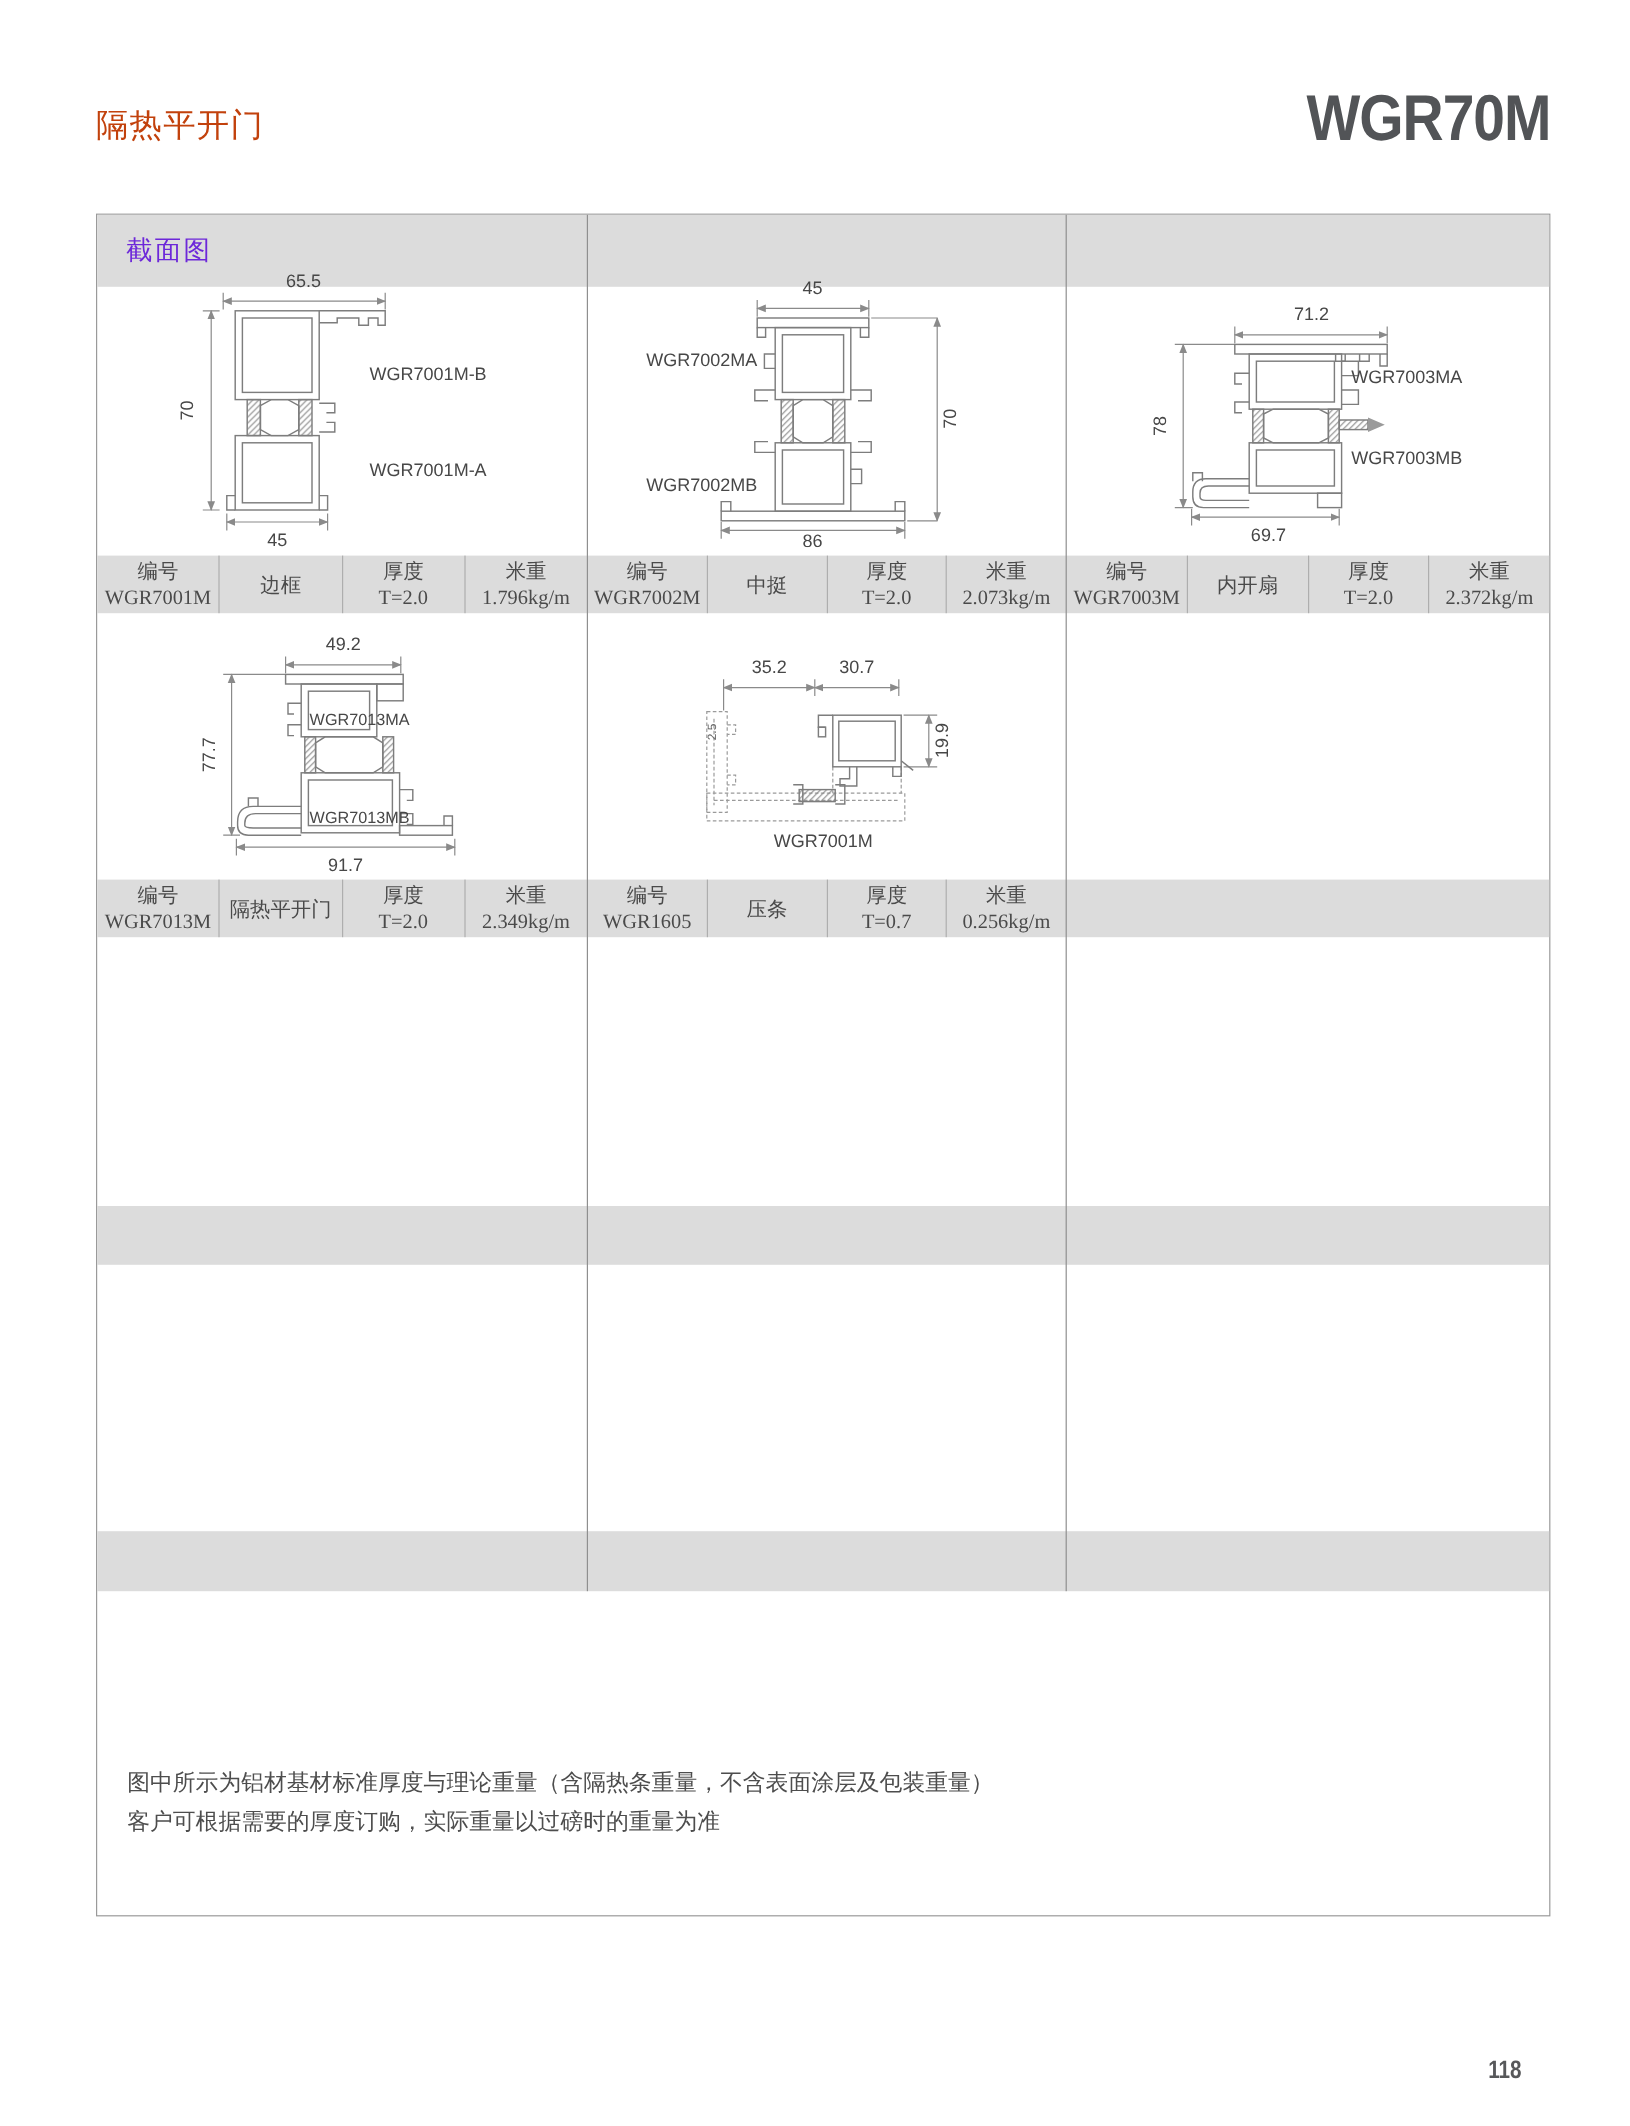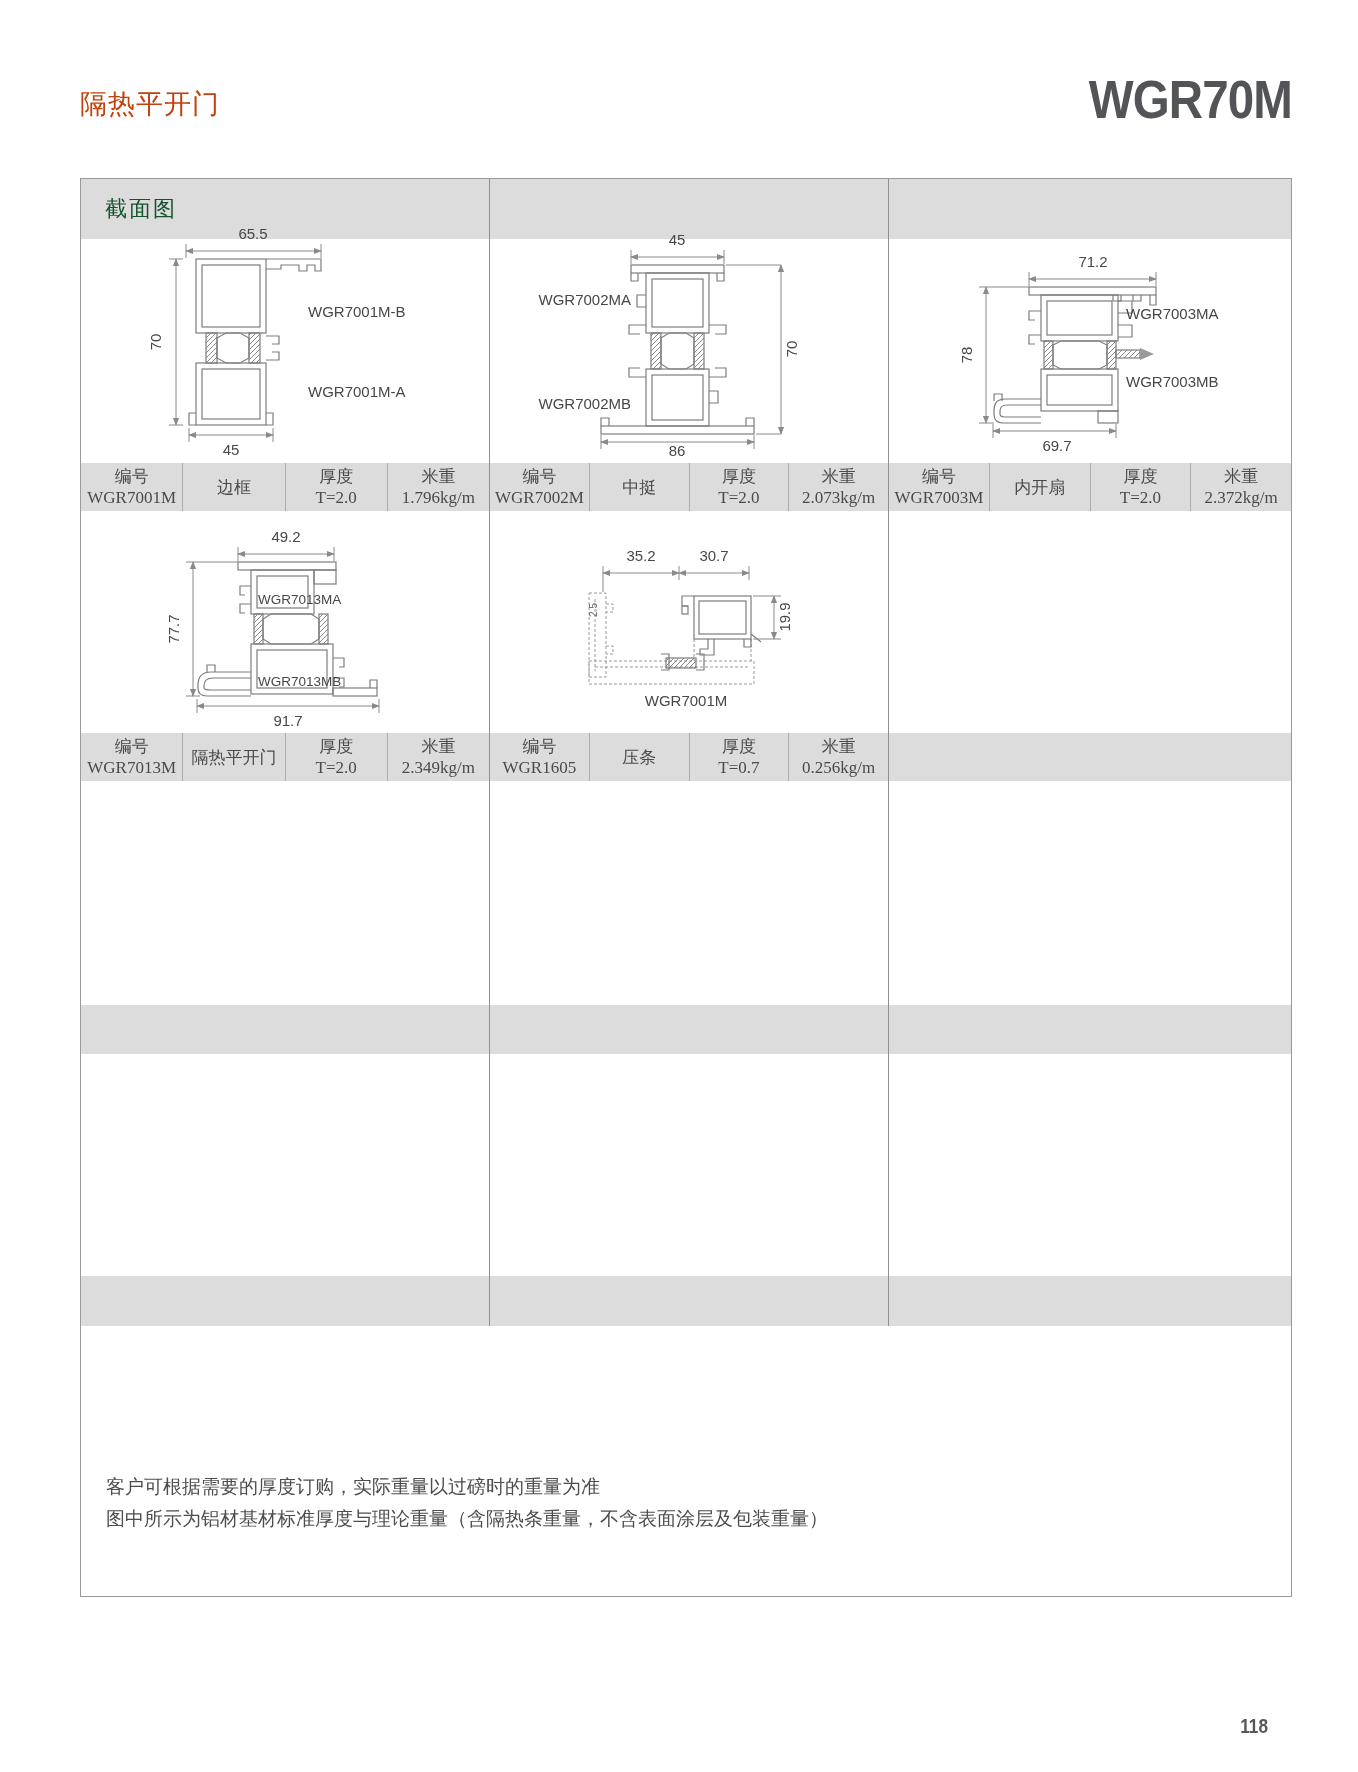--- a/index.html
+++ b/index.html
@@ -4,21 +4,21 @@
 <style>
   html,body{margin:0;padding:0;background:#fff;}
   .sheet{position:relative;width:1358px;height:1772px;background:#ffffff;
          font-family:"Liberation Sans",sans-serif;overflow:hidden;}
   .doc-title{position:absolute;left:80px;top:86px;font-size:27px;color:#c2410c;letter-spacing:1px;}
   .doc-model{position:absolute;right:66px;top:68px;font-size:54px;font-weight:bold;color:#525457;
              letter-spacing:-1px;transform:scaleX(0.88);transform-origin:100% 50%;}
   .table{position:absolute;left:80px;top:178px;width:1210px;height:1417px;border:1px solid #9a9a9a;}
   .band{position:absolute;left:0;width:100%;background:#dcdcdc;}
   .vline{position:absolute;top:0;width:1px;height:1147px;background:#8f8f8f;}
-  .hdr{position:absolute;left:24px;top:0;height:60px;line-height:60px;font-size:22px;color:#14532d;letter-spacing:2px;}
+  .hdr{position:absolute;left:24px;top:0;height:60px;line-height:60px;font-size:22px;color:#6d28d9;letter-spacing:2px;}
   .spec-col{position:absolute;display:flex;height:48px;font-family:Liberation Serif, serif;}
   .cell{flex:1;display:flex;flex-direction:column;align-items:center;justify-content:center;
         color:#4a4a4a;font-size:17px;line-height:21px;}
   .cell + .cell{border-left:1px solid #aeaeae;}
   .drawing{position:absolute;}
   svg text{font-family:"Liberation Sans",sans-serif;font-size:15px;fill:#474747;}
   svg text.sm{font-size:13.5px;}
   svg text.xs{font-size:10px;fill:#6a6a6a;}
   .notes{position:absolute;left:25px;top:1292px;font-size:19px;color:#4d4d4d;line-height:32px;}
   .page-num{position:absolute;left:1218px;top:1714px;width:50px;text-align:right;font-size:21px;
@@ -361,19 +361,19 @@
         <div>厚度</div>
         <div>T=0.7</div>
       </div>
       <div class="cell">
         <div>米重</div>
         <div>0.256kg/m</div>
       </div>
     </div>
 
     <div class="notes">
+      <div>图中所示为铝材基材标准厚度与理论重量（含隔热条重量，不含表面涂层及包装重量）</div>
       <div>客户可根据需要的厚度订购，实际重量以过磅时的重量为准</div>
-      <div>图中所示为铝材基材标准厚度与理论重量（含隔热条重量，不含表面涂层及包装重量）</div>
     </div>
   </div>
 
   <div class="page-num">118</div>
 </div>
 
 </body></html>

